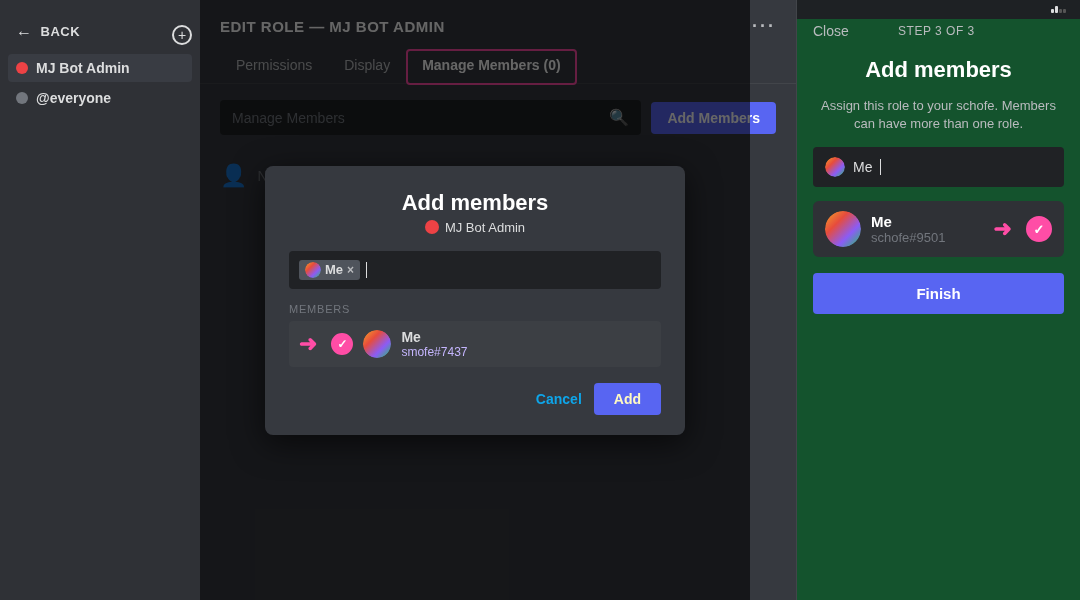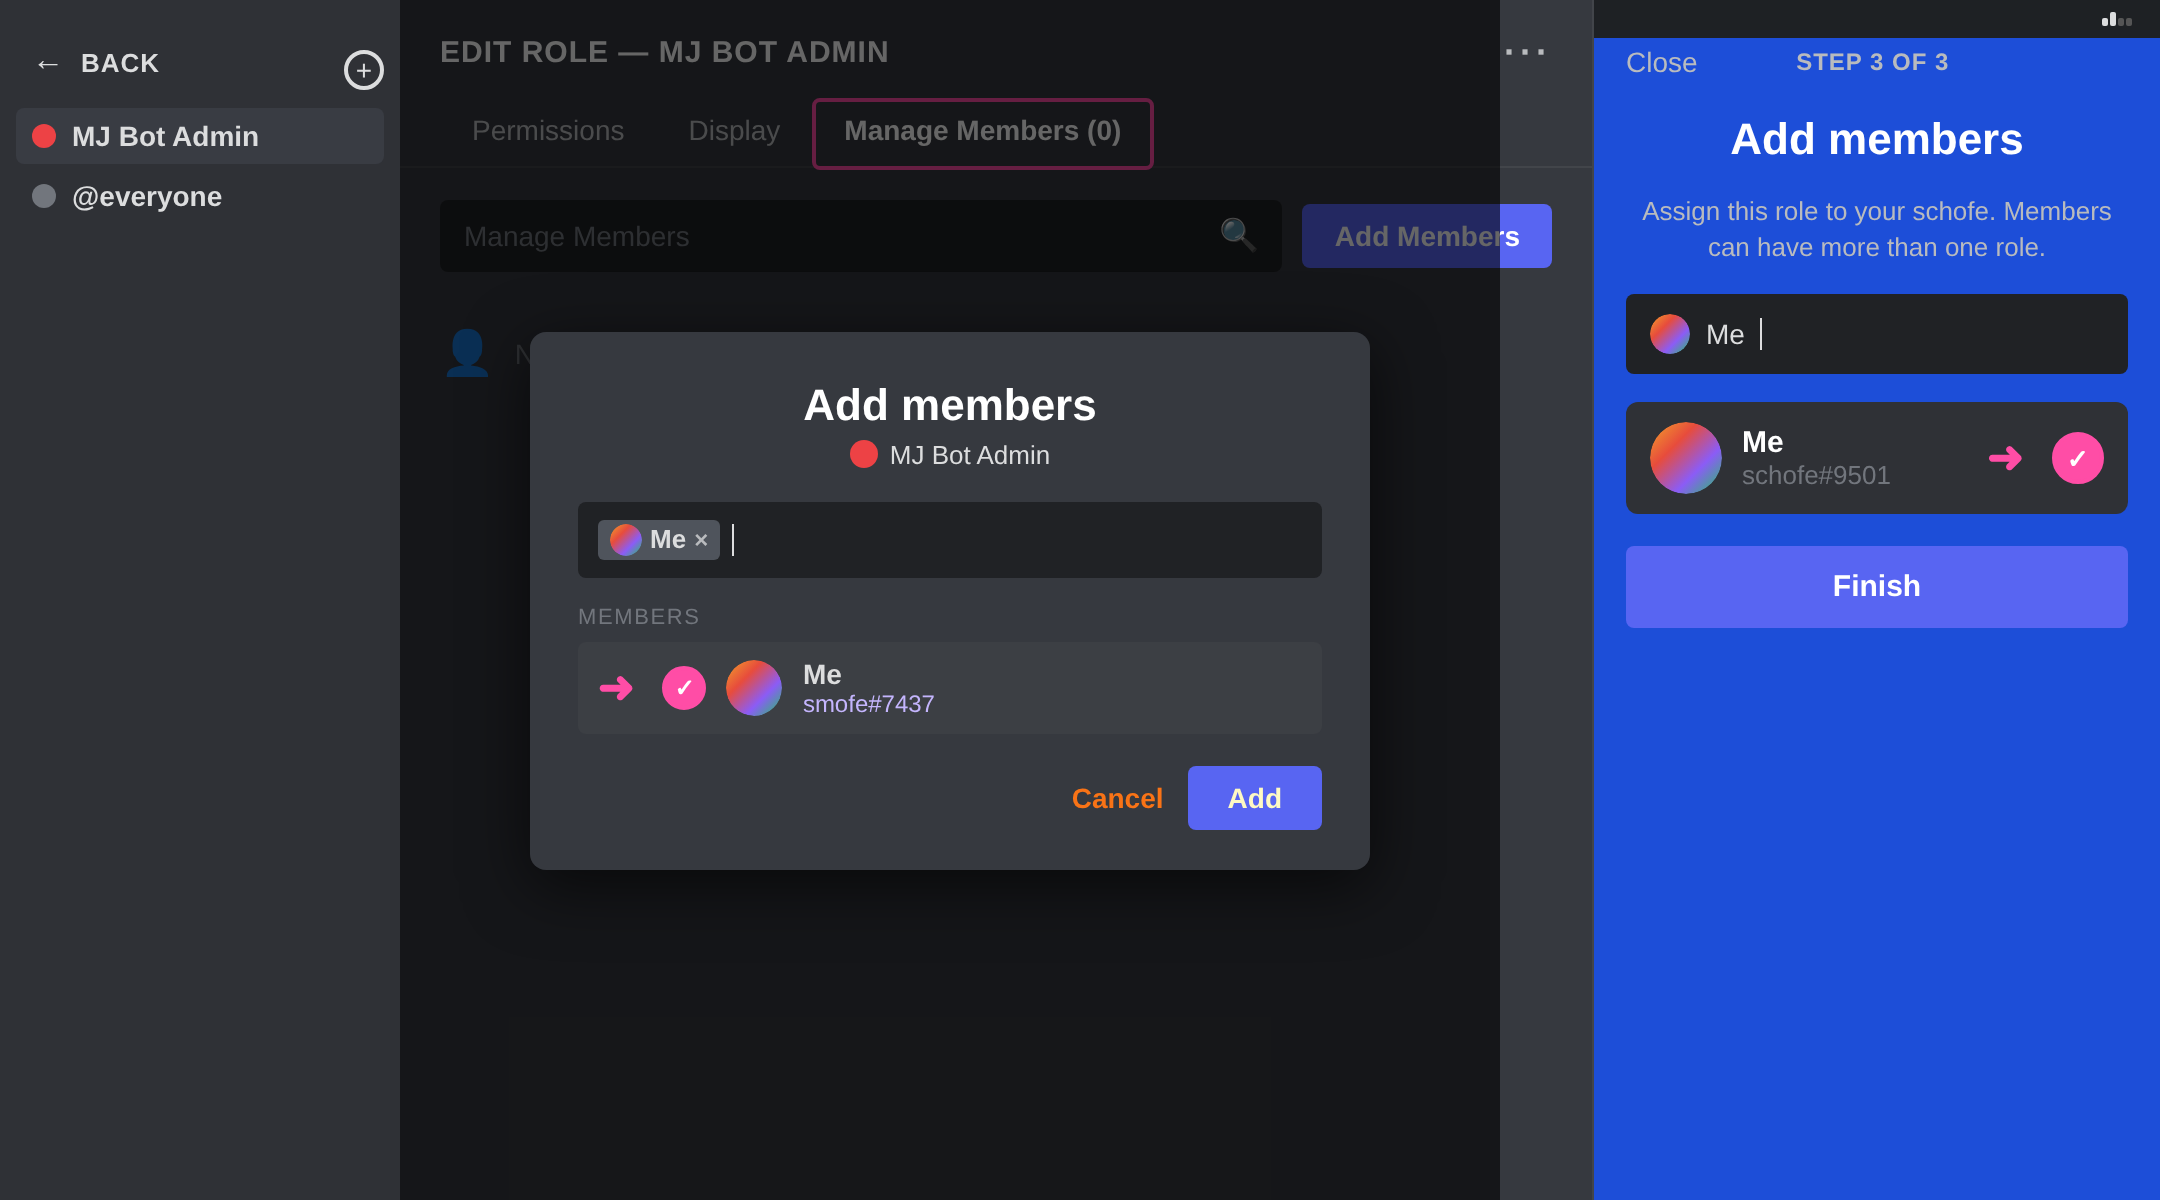--- a/index.html
+++ b/index.html
@@ -342,21 +342,21 @@
       font-size: 12px;
     }
     .modal-footer {
       display: flex;
       justify-content: flex-end;
       gap: 12px;
       margin-top: 16px;
       align-items: center;
     }
     .modal-cancel {
-      color: #f97316;
+      color: #0ea5e9;
       font-size: 14px;
       font-weight: 600;
       cursor: pointer;
       background: none;
       border: none;
     }
     .modal-add-btn {
       background: #5865f2;
       color: #fef9c3;
       border: none;
@@ -371,21 +371,21 @@
     .avatar-me {
       width: 100%;
       height: 100%;
       background: linear-gradient(135deg, #f3a32a, #e74c3c, #8b5cf6, #22c55e);
       border-radius: 50%;
     }
 
     
     .right-panel {
       width: 284px;
-      background: #1d4ed8;
+      background: #14532d;
       border-left: 1px solid #42454a;
       display: flex;
       flex-direction: column;
       overflow: hidden;
       flex-shrink: 0;
     }
     .phone-status-bar {
       display: flex;
       align-items: center;
       justify-content: flex-end;
@@ -410,21 +410,21 @@
       padding: 4px 16px 10px 16px;
     }
     .right-close-btn {
       color: #b9bbbe;
       font-size: 14px;
       cursor: pointer;
     }
     .right-step-label {
       color: #b9bbbe;
       font-size: 12px;
-      font-weight: 700;
+      font-weight: 400;
       text-transform: uppercase;
       letter-spacing: 0.5px;
     }
     .right-placeholder {
       width: 40px;
     }
     .right-content {
       padding: 8px 16px 16px 16px;
       display: flex;
       flex-direction: column;

